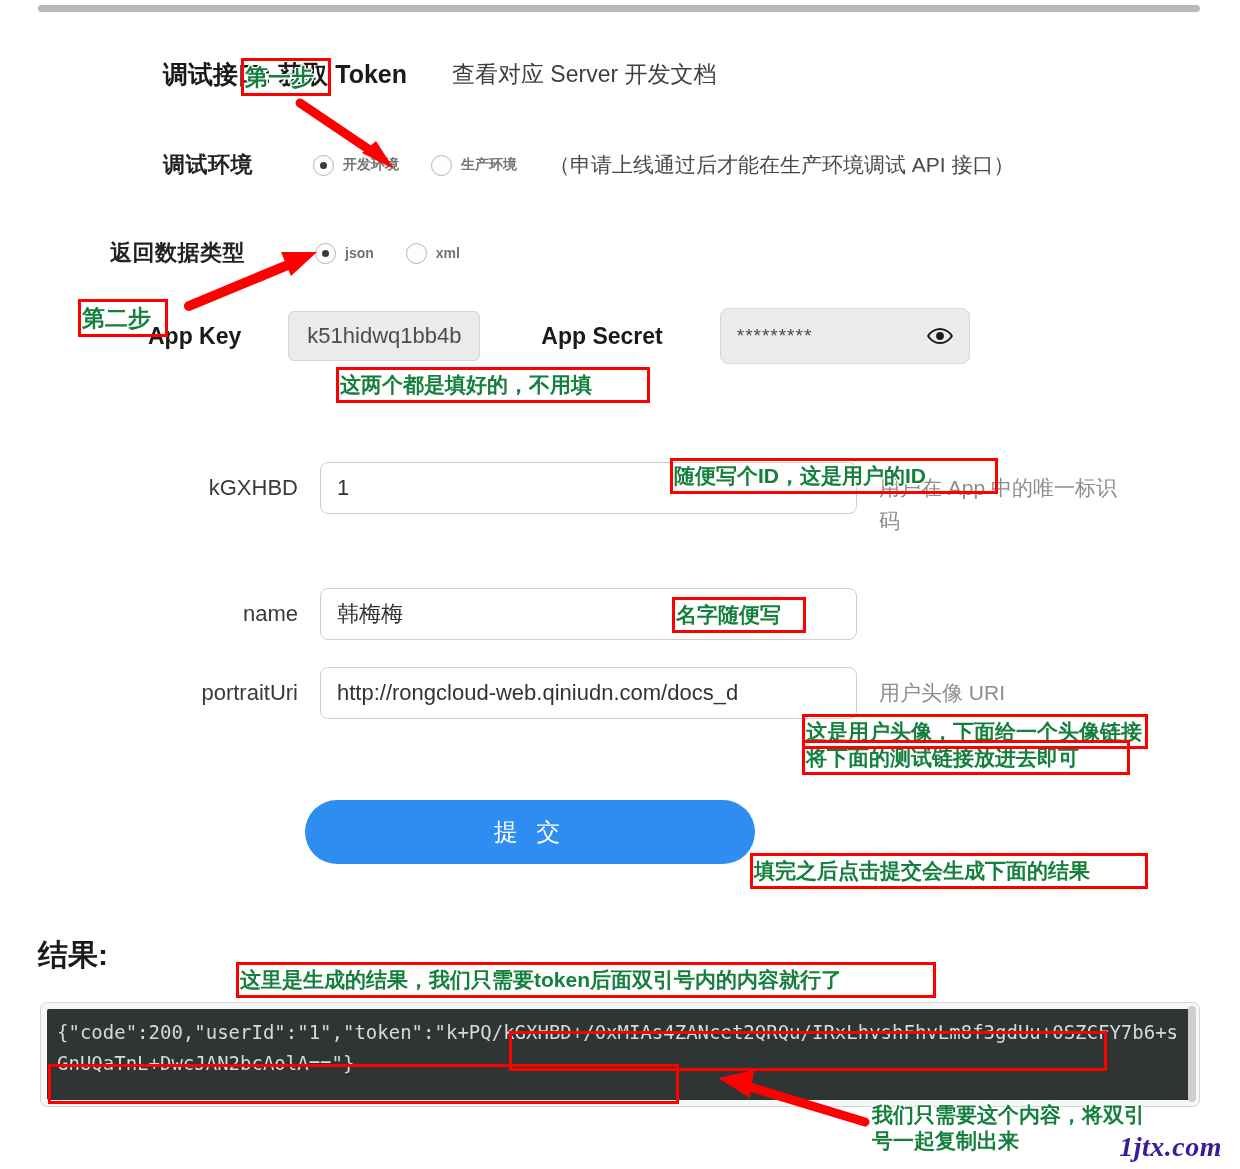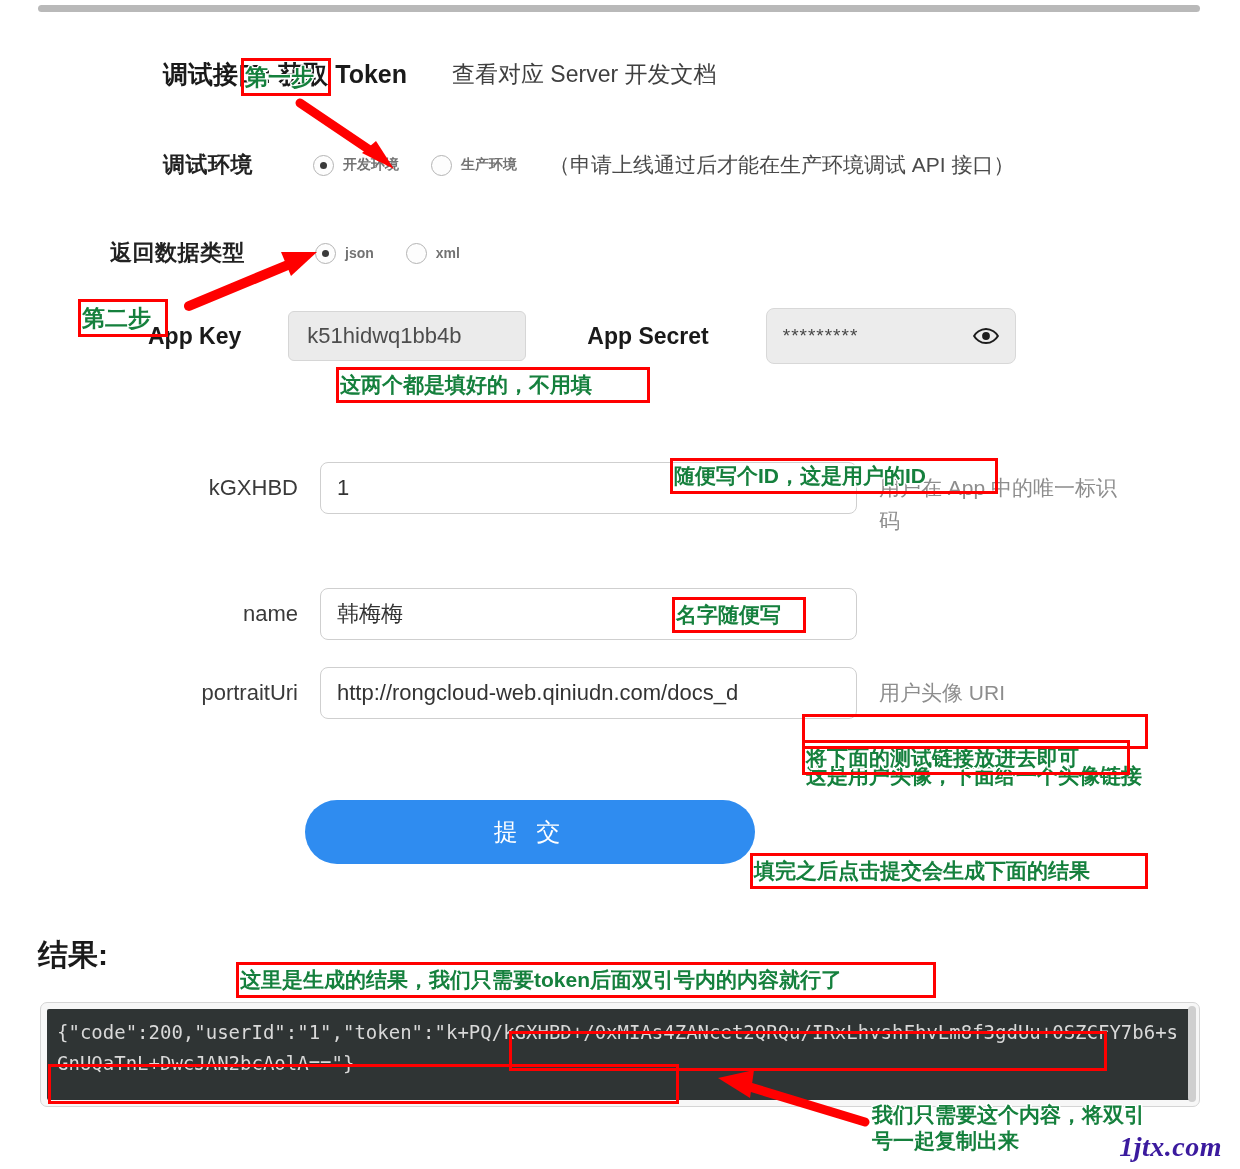--- a/index.html
+++ b/index.html
@@ -51,21 +51,21 @@
 
   
   #type-row{left:110px;top:238px;}
   #type-row .lbl-bold{width:205px;}
   #type-row .radio-label{font-weight:bold;}
 
   
   #appkey-row{left:148px;top:308px;gap:8px;}
   .app-label{font-weight:bold;font-size:23px;color:#1a1a1a;white-space:nowrap;}
   .ro-input{
-    width:238px;height:50px;border:1px solid #d6d6d6;border-radius:6px;
+    width:192px;height:50px;border:1px solid #d6d6d6;border-radius:6px;
     background:#ebebeb;display:flex;align-items:center;padding:0 18px;
     box-sizing:border-box;font-size:22px;color:#4d4d4d;
   }
   .secret-input{
     width:250px;height:56px;border:1px solid #d8d8d8;border-radius:8px;
     background:#ececec;display:flex;align-items:center;justify-content:space-between;
     padding:0 16px;box-sizing:border-box;font-size:19px;color:#474747;letter-spacing:1px;
   }
   .eye{width:26px;height:26px;flex:0 0 auto;}
 
@@ -228,21 +228,21 @@
 
   <div class="annot" style="left:340px;top:371px;font-size:21px;">这两个都是填好的，不用填</div>
   <div class="annot-box" style="left:336px;top:367px;width:308px;height:30px;"></div>
 
   <div class="annot" style="left:674px;top:462px;font-size:21px;">随便写个ID，这是用户的ID</div>
   <div class="annot-box" style="left:670px;top:458px;width:322px;height:30px;"></div>
 
   <div class="annot" style="left:676px;top:601px;font-size:21px;">名字随便写</div>
   <div class="annot-box" style="left:672px;top:597px;width:128px;height:30px;"></div>
 
-  <div class="annot" style="left:806px;top:718px;font-size:21px;margin-top:44px;">这是用户头像，下面给一个头像链接</div>
+  <div class="annot" style="left:806px;top:718px;font-size:21px;">这是用户头像，下面给一个头像链接</div>
   <div class="annot" style="left:806px;top:744px;font-size:21px;">将下面的测试链接放进去即可</div>
   <div class="annot-box" style="left:802px;top:714px;width:340px;height:29px;"></div>
   <div class="annot-box" style="left:802px;top:740px;width:322px;height:29px;"></div>
 
   <div class="annot" style="left:754px;top:857px;font-size:21px;">填完之后点击提交会生成下面的结果</div>
   <div class="annot-box" style="left:750px;top:853px;width:392px;height:30px;"></div>
 
   <div class="annot" style="left:240px;top:966px;font-size:21px;">这里是生成的结果，我们只需要token后面双引号内的内容就行了</div>
   <div class="annot-box" style="left:236px;top:962px;width:694px;height:30px;"></div>
 

